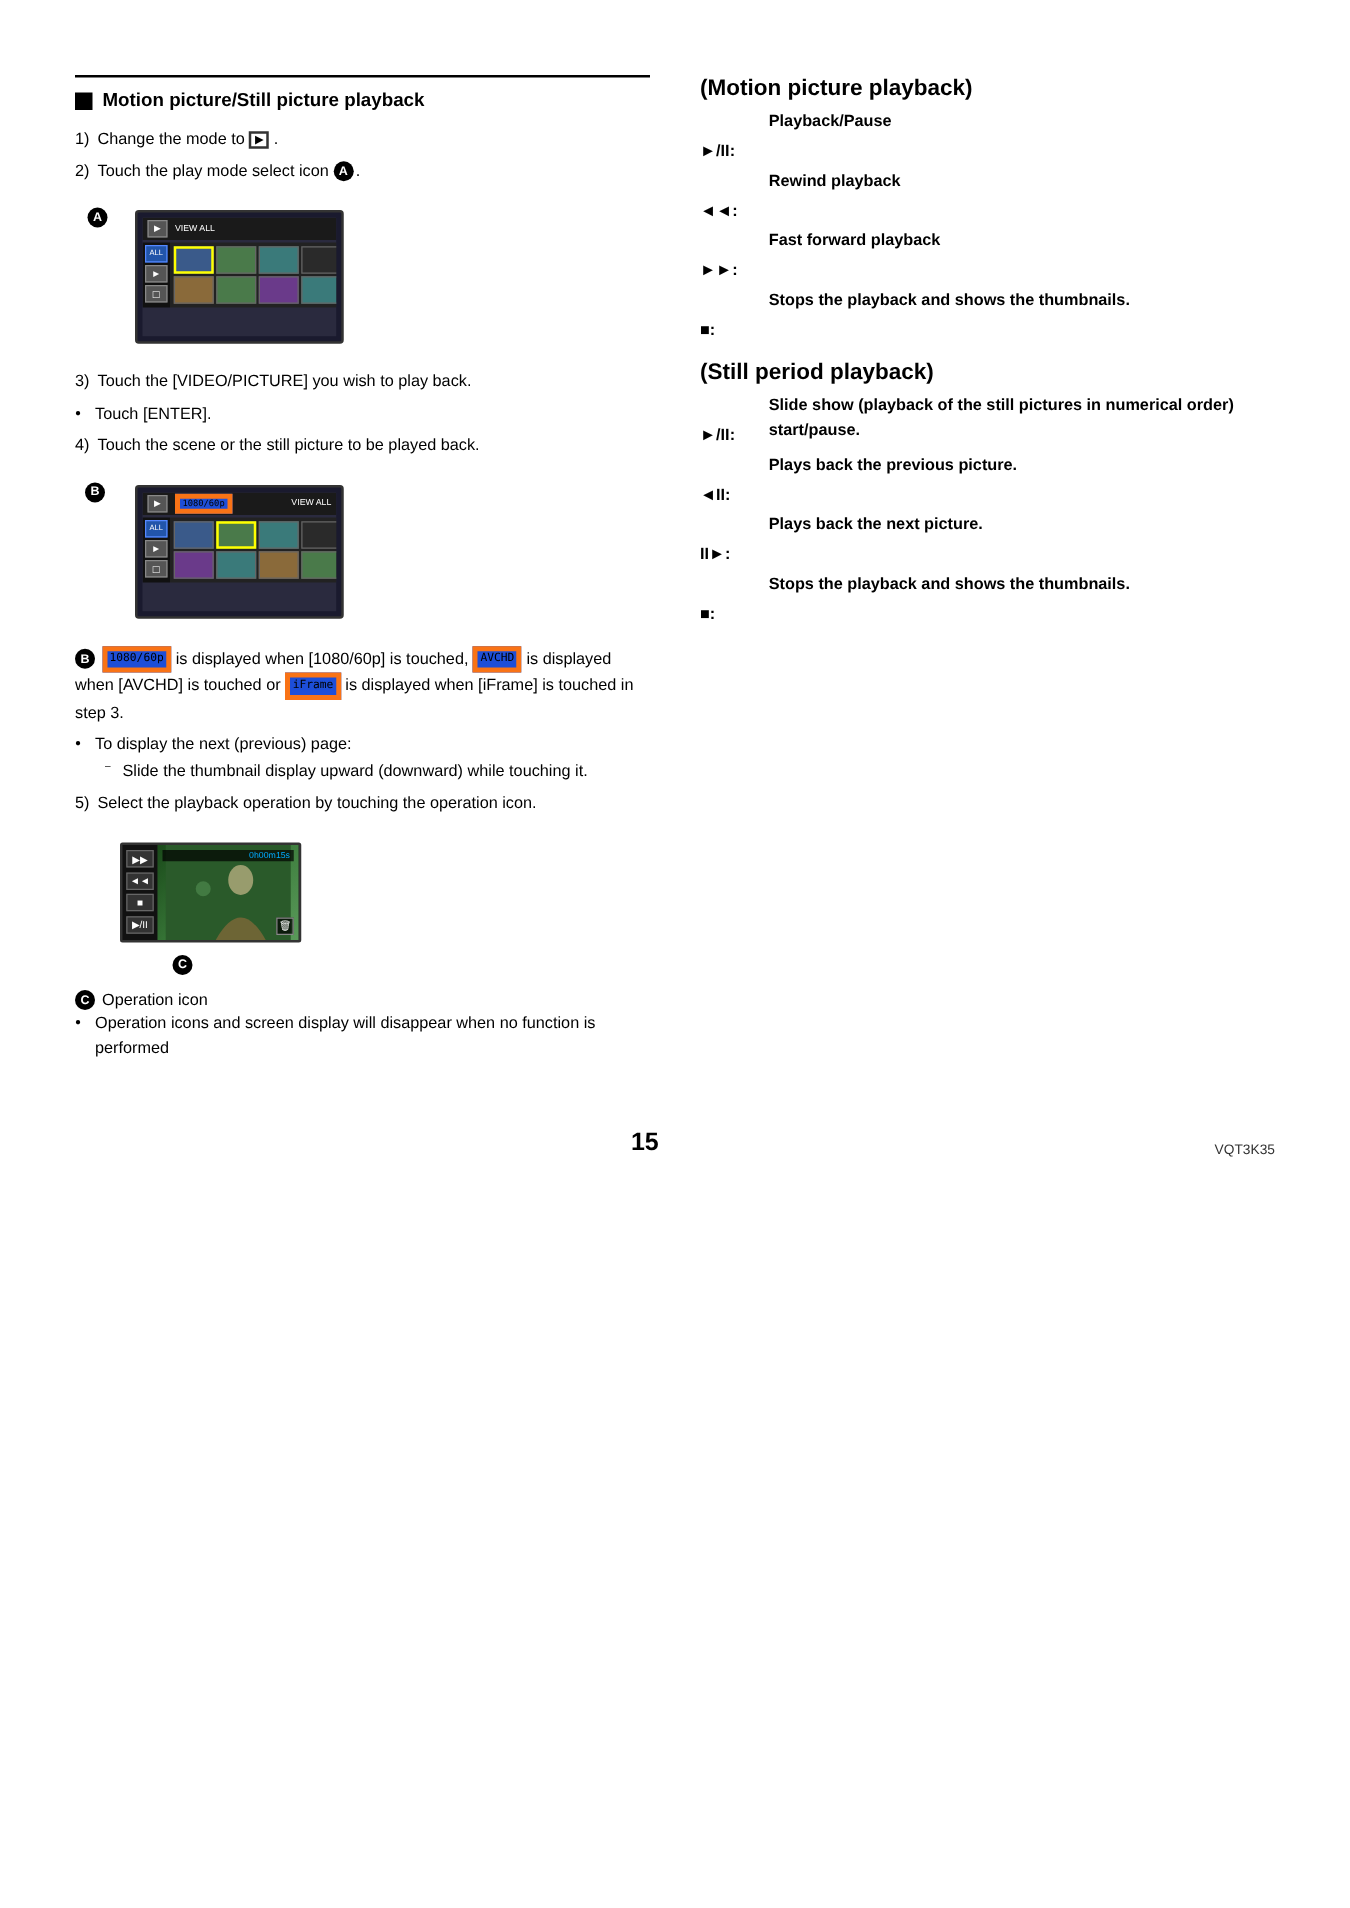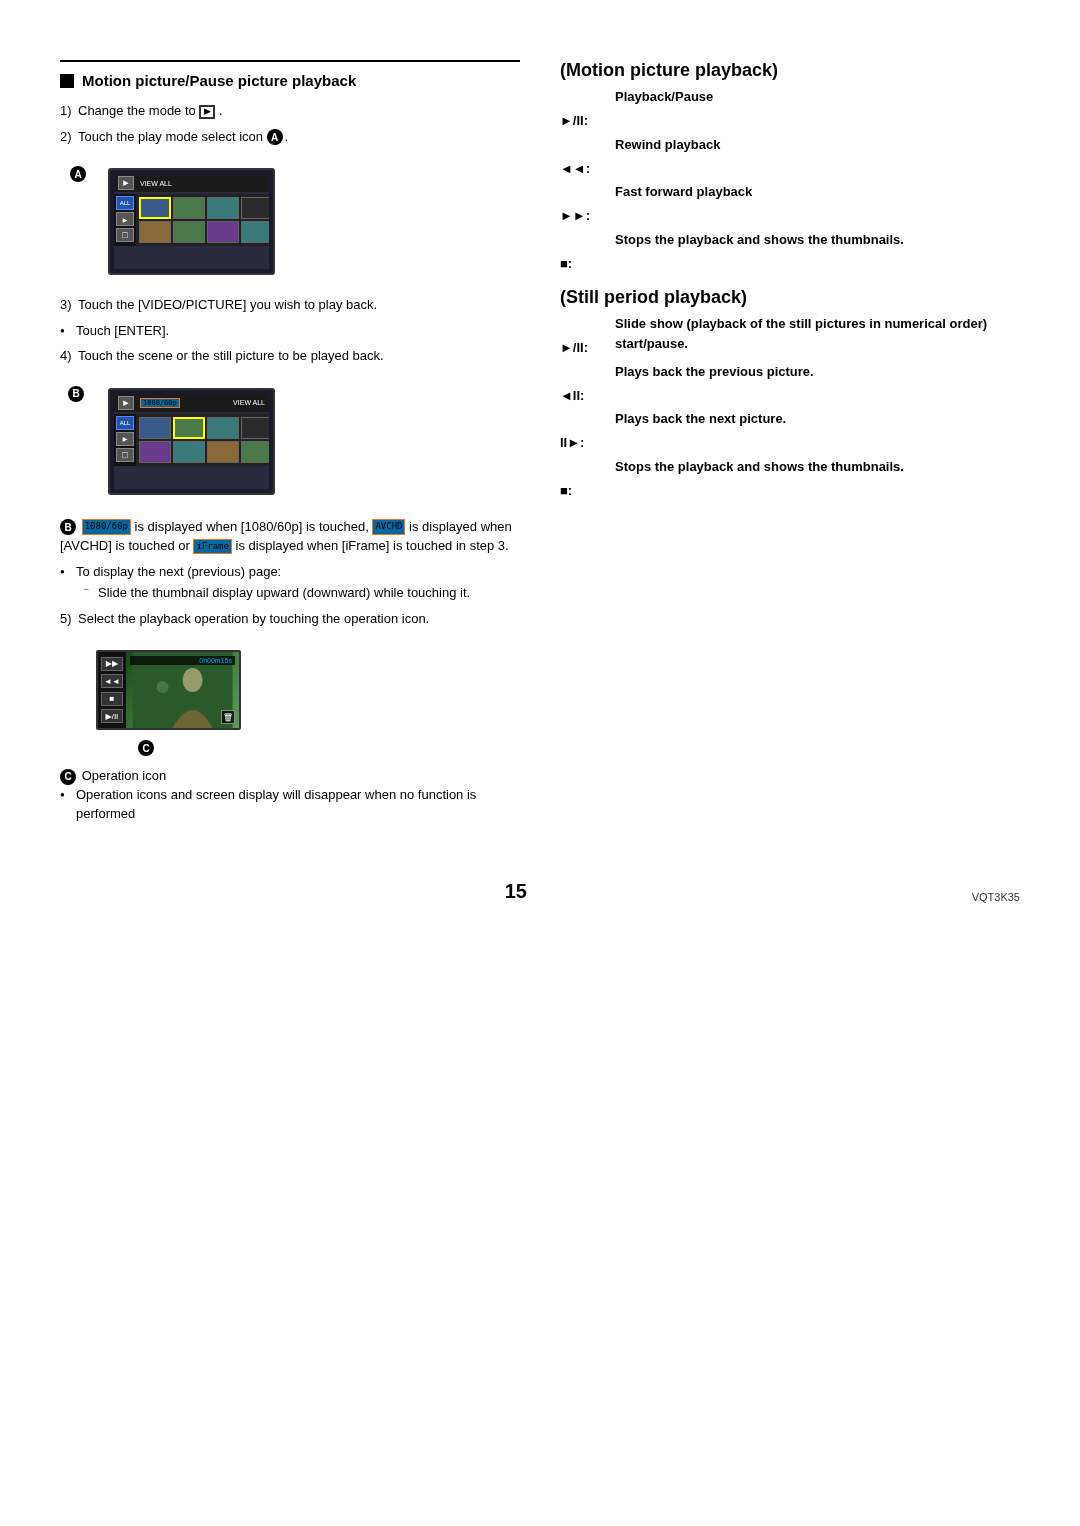--- a/index.html
+++ b/index.html
@@ -324,26 +324,26 @@
       font-weight: bold;
     }
     .model-number {
       font-size: 11px;
       color: #333;
     }
 
     
     .badge {
       display: inline-block;
-      border: 1px solid #f97316;
+      border: 4px solid #f97316;
       padding: 0 2px;
       font-size: 9px;
       vertical-align: middle;
       font-family: monospace;
-      background: #0369a1;
+      background: #1d4ed8;
     }
 
     .scroll-lever {
       display: inline-flex;
       flex-direction: column;
       border: 1px solid #555;
       width: 18px;
       height: 36px;
       overflow: hidden;
       vertical-align: middle;
@@ -368,21 +368,21 @@
   </style>
 </head>
 <body>
 
 <div class="page-container">
 
   <div class="left-col">
 
     <div class="section-title">
       <span class="black-square"></span>
-      <span>Motion picture/Pause picture playback</span>
+      <span>Motion picture/Still picture playback</span>
     </div>
 
     <ol class="step-list">
       <li>
         <span class="step-num">1)</span>
         <span>Change the mode to <span style="display:inline-flex;align-items:center;justify-content:center;width:16px;height:14px;border:2px solid #333;font-size:9px;vertical-align:middle;">▶</span> .</span>
       </li>
       <li>
         <span class="step-num">2)</span>
         <span>Touch the play mode select icon <span class="label-circle">A</span>.</span>

